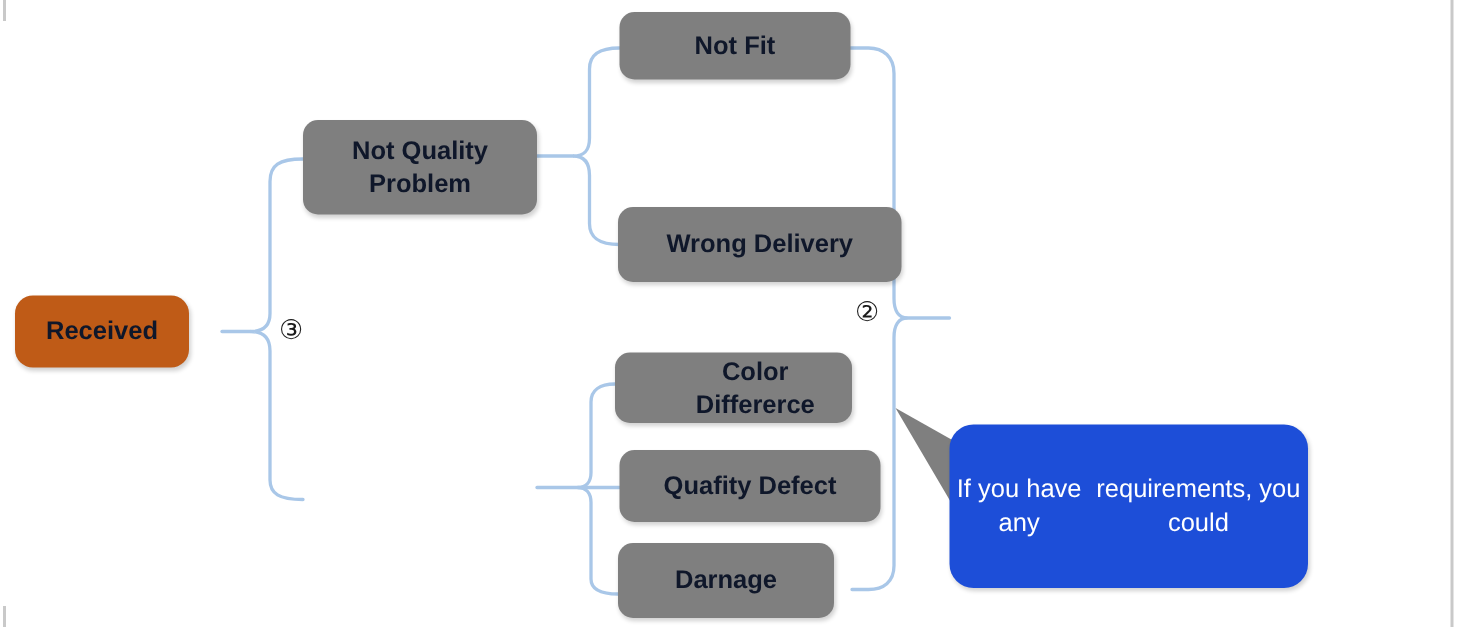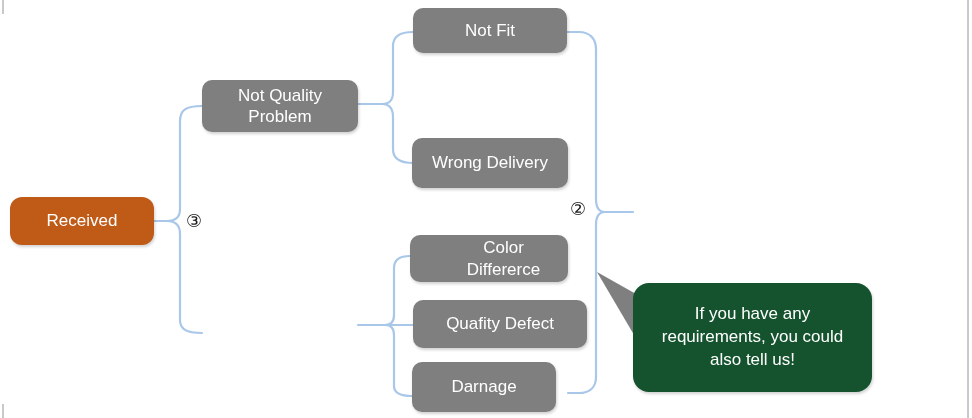--- a/index.html
+++ b/index.html
@@ -10,40 +10,41 @@
     overflow:hidden;
     font-family:"Liberation Sans", sans-serif;
   }
   .wires{position:absolute;left:0;top:0;width:972px;height:418px;}
   .wire{fill:none;stroke:#a9c7e8;stroke-width:2.2px;stroke-linecap:round;}
   .node{
     position:absolute;
     display:flex;align-items:center;justify-content:center;
     text-align:center;
     background:#7f7f7f;
-    color:#ffffff;
+    color:#0f172a;
     font-size:17px;line-height:1.25;
     border-radius:10px;
     box-shadow:1px 2px 3px rgba(0,0,0,0.18);
     padding:2px 8px;
     box-sizing:border-box;
+    font-weight:bold;
   }
   .node.root{background:#bf5b17;border-radius:12px;}
   .numlabel{
     position:absolute;
     color:#1a1a1a;
     font-size:18px;line-height:1;
     font-family:"DejaVu Sans", sans-serif;
   }
   .bubble{
     position:absolute;
     left:633px;top:283px;width:239px;height:109px;
-    background:#14532d;color:#fff;
+    background:#1d4ed8;color:#fff;
     border-radius:16px;
-    display:flex;flex-direction:column;align-items:center;justify-content:center;
+    display:flex;align-items:center;justify-content:center;
     font-size:17px;line-height:1.35;text-align:center;
     box-shadow:1px 2px 3px rgba(0,0,0,0.18);
     box-sizing:border-box;
   }
   .edge{position:absolute;background:#c9c9c9;}
 </style>
 </head>
 <body>
 
 <div class="canvas">
@@ -58,43 +59,42 @@
 
     <path class="wire" d="M 358 325 L 413 325"></path>
     <path class="wire" d="M 410 256 C 400 256 394 260 394 268 L 394 315 C 394 321 391 325 385 325 C 391 325 394 329 394 335 L 394 386 C 394 393 400 396 412 396"></path>
 
     <path class="wire" d="M 567 32 L 579 32 C 589 32 596 38 596 49 L 596 199 C 596 207 599 212 605 212 C 599 212 596 217 596 225 L 596 377 C 596 388 589 393 579 393 L 568 393"></path>
     <path class="wire" d="M 605 212 L 633 212"></path>
 
     <polygon points="597,272 652,303 637,340" fill="#7f7f7f"></polygon>
   </svg>
 
-  <div class="node root" style="left:10px;top:197px;width:144px;height:48px;">Received</div>
+  <div class="node root" style="left:10px;top:197px;width:116px;height:48px;">Received</div>
 
-  <div class="node" style="left:202px;top:80px;width:156px;height:52px;">Not Quality Problem</div>
+  <div class="node" style="left:202px;top:80px;width:156px;height:63px;">Not Quality Problem</div>
 
   <div class="node" style="left:413px;top:8px;width:154px;height:45px;">Not Fit</div>
 
-  <div class="node" style="left:412px;top:138px;width:156px;height:50px;">Wrong Delivery</div>
+  <div class="node" style="left:412px;top:138px;width:189px;height:50px;">Wrong Delivery</div>
 
 
   <div class="node" style="left:410px;top:235px;width:158px;height:47px;padding-left:37px;">Color Differerce</div>
 
   <div class="node" style="left:413px;top:300px;width:174px;height:48px;">Quafity Defect</div>
 
   <div class="node" style="left:412px;top:362px;width:144px;height:50px;">Darnage</div>
 
 
   <div class="numlabel" style="left:186px;top:212px;">③</div>
 
   <div class="numlabel" style="left:570px;top:200px;">②</div>
 
   <div class="bubble">
     <span>If you have any</span>
     <span>requirements, you could</span>
-    <span>also tell us!</span>
   </div>
 
   <div class="edge" style="left:967px;top:0;width:2px;height:418px;"></div>
   <div class="edge" style="left:2px;top:0;width:2px;height:14px;"></div>
   <div class="edge" style="left:2px;top:404px;width:2px;height:14px;"></div>
 
 </div>
 
 </body></html>

